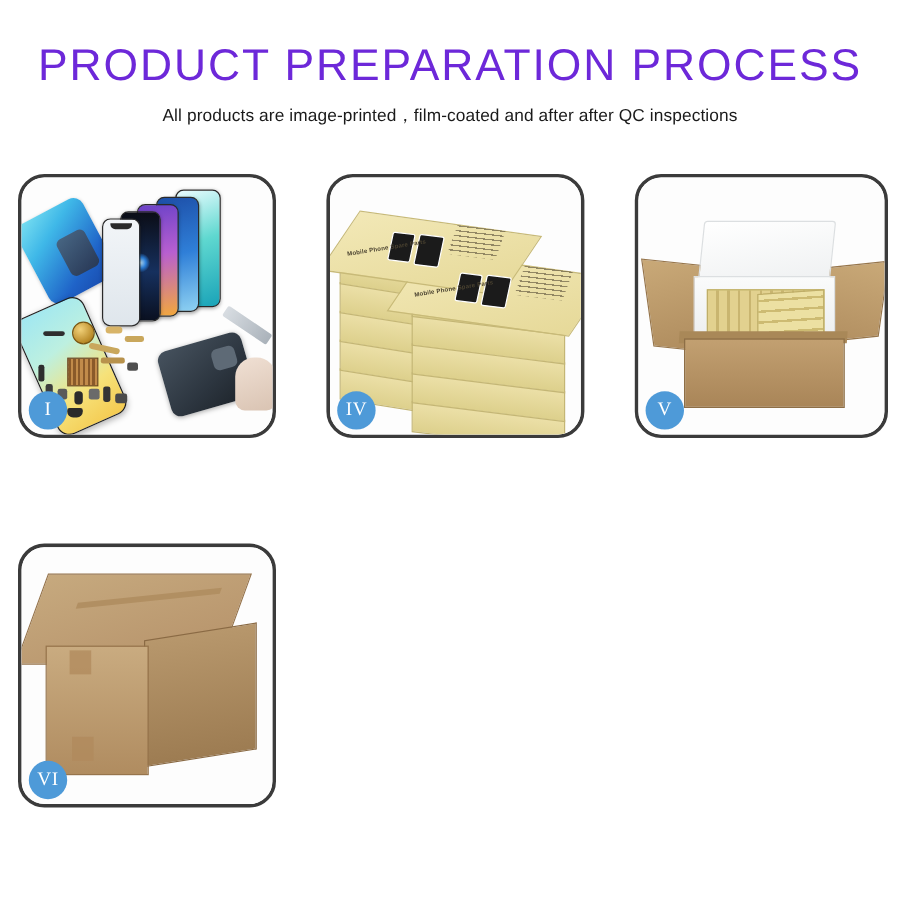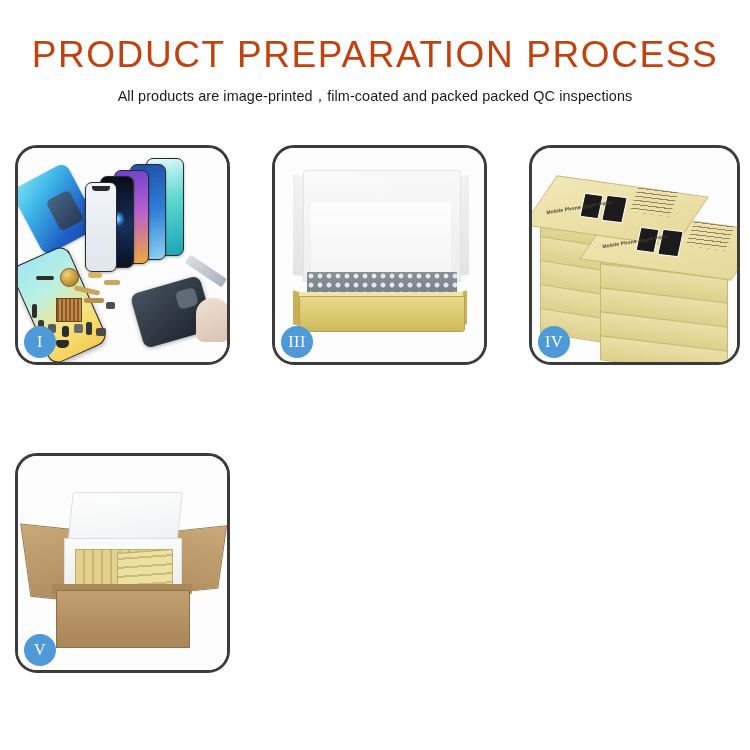--- a/index.html
+++ b/index.html
@@ -12,21 +12,21 @@
     position:relative;
   }
   .page{width:750px;height:750px;position:relative;}
 
   
   .header{padding-top:36px;text-align:center;}
   .title{
     font-size:37px;
     letter-spacing:1.6px;
     font-weight:400;
-    color:#c2410c;
+    color:#6d28d9;
     line-height:1.05;
     white-space:nowrap;
     font-family:"Liberation Sans","DejaVu Sans",sans-serif;
   }
   .subtitle{
     margin-top:12px;
     font-size:14.4px;
     color:#1a1a1a;
     letter-spacing:.1px;
     white-space:nowrap;
@@ -360,21 +360,21 @@
 
   .shade{pointer-events:none;}
 </style>
 </head>
 <body>
 
 <div class="page">
 
   <div class="header">
     <div class="title">PRODUCT PREPARATION PROCESS</div>
-    <div class="subtitle">All products are image-printed，film-coated and packed packed QC inspections</div>
+    <div class="subtitle">All products are image-printed，film-coated and after after QC inspections</div>
   </div>
 
   <div class="grid">
 
     <div class="panel">
       <div class="clip p1">
         <div class="sp-protector"></div>
         <div class="fan">
           <div class="ph ph5"></div>
           <div class="ph ph4"></div>
@@ -401,36 +401,20 @@
         <div class="bit b12"></div>
         <div class="bit b13"></div>
         <div class="bit b14"></div>
         <div class="tweezer"></div>
         <div class="finger"></div>
       </div>
       <div class="badge">I</div>
     </div>
 
 
-    <div class="panel">
-      <div class="clip">
-        <div class="p3-wrap">
-          <div class="lid-flapL"></div>
-          <div class="lid-flapR"></div>
-          <div class="lid-back"></div>
-          <div class="foam"></div>
-          <div class="bubble-fill"></div>
-          <div class="box-sideL"></div>
-          <div class="box-sideR"></div>
-          <div class="box-lip"></div>
-          <div class="box-front"></div>
-        </div>
-      </div>
-      <div class="badge">III</div>
-    </div>
 
     <div class="panel">
       <div class="clip">
         <div class="stack">
           <div class="sbox sL sL5"></div>
           <div class="sbox sL sL4"></div>
           <div class="sbox sL sL3"></div>
           <div class="sbox sL sL2"></div>
           <div class="sbox sL sL1"></div>
 
@@ -470,15 +454,28 @@
               <div class="inner-boxes2"></div>
             </div>
           </div>
           <div class="carton-top-edge"></div>
           <div class="carton-front"></div>
         </div>
       </div>
       <div class="badge">V</div>
     </div>
 
+    <div class="panel">
+      <div class="clip">
+        <div class="p6">
+          <div class="c6-top"></div>
+          <div class="c6-topseam"></div>
+          <div class="c6-right"></div>
+          <div class="c6-left"></div>
+          <div class="c6-tape t1"></div>
+          <div class="c6-tape t2"></div>
+        </div>
+      </div>
+      <div class="badge">VI</div>
+    </div>
 
   </div>
 </div>
 
 </body></html>

